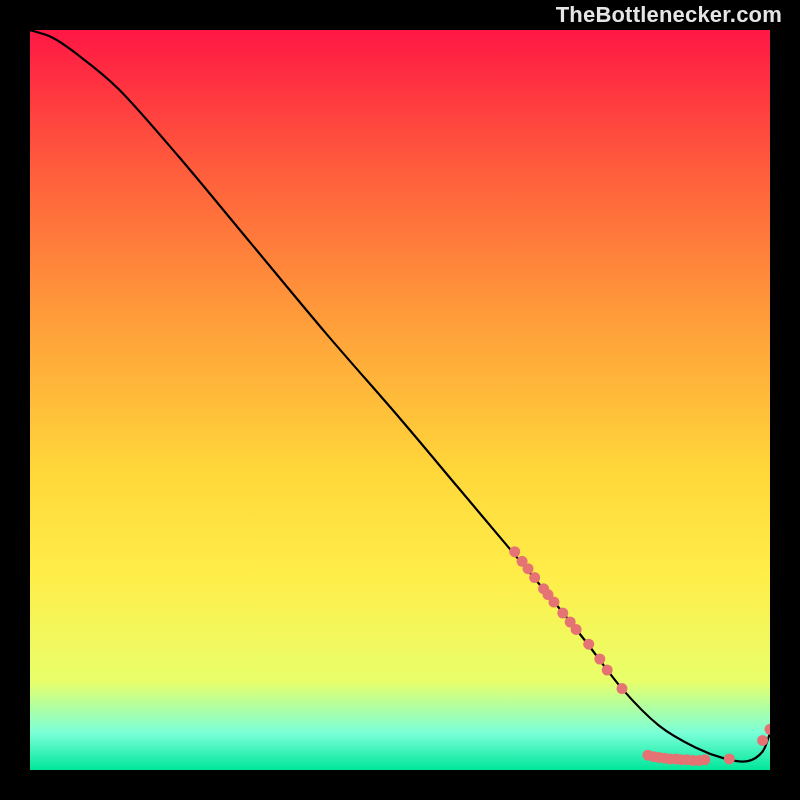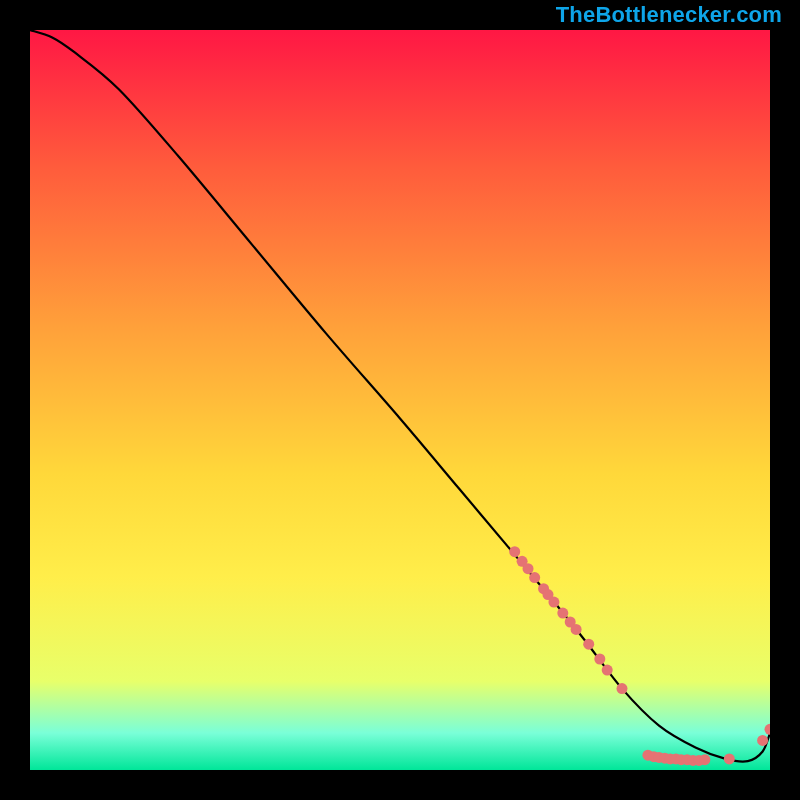--- a/index.html
+++ b/index.html
@@ -16,21 +16,21 @@
     width: 800px;
     height: 800px;
     background: #000;
   }
   .watermark {
     position: absolute;
     top: 2px;
     right: 18px;
     font-size: 22px;
     font-weight: 600;
-    color: #0ea5e9;
+    color: #e5e5e5;
     letter-spacing: 0.2px;
     user-select: none;
   }
   .plot {
     position: absolute;
     left: 30px;
     top: 30px;
     width: 740px;
     height: 740px;
   }

